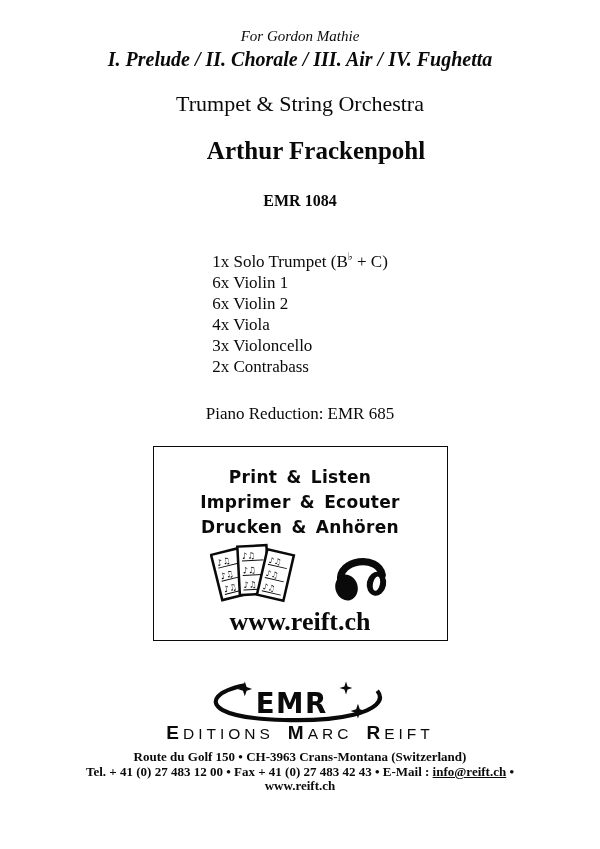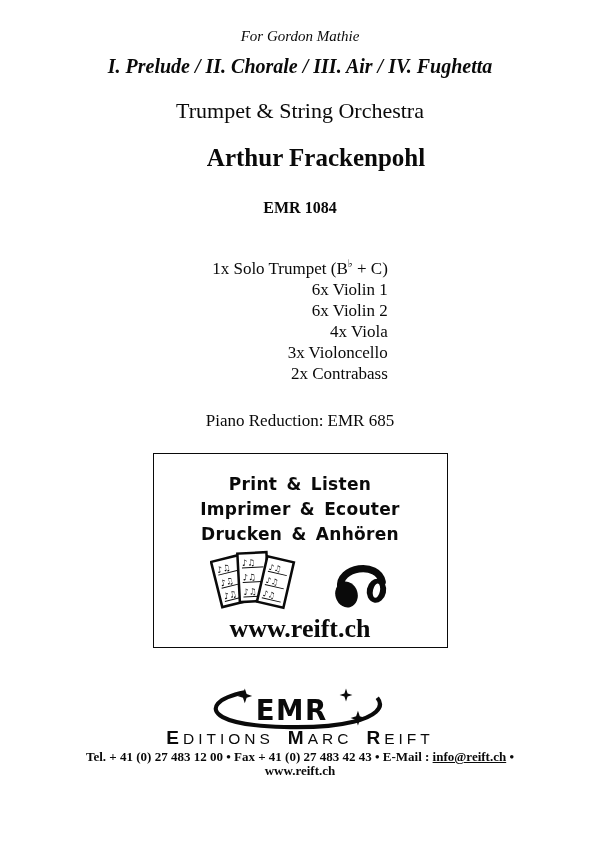--- a/index.html
+++ b/index.html
@@ -4,45 +4,45 @@
 <style>
   * { margin:0; padding:0; box-sizing:border-box; }
   html,body { background:#ffffff; }
   .page {
     position:relative; width:496px; height:849px; margin:0 auto;
     background:#ffffff; color:#0a0a0a; text-align:center;
     font-family:"Liberation Serif", serif; overflow:hidden;
   }
   .dedication { padding-top:28px; font-size:15px; font-style:italic; line-height:17px; }
   .title { margin-top:3px; font-size:53px; font-weight:bold; line-height:52px; }
-  .movements { margin-top:9px; font-size:20px; font-weight:bold; font-style:italic; line-height:24px; }
+  .movements { margin-top:2px; font-size:20px; font-weight:bold; font-style:italic; line-height:24px; }
   .ensemble { margin-top:20px; font-size:22px; line-height:26px; }
   .composer { margin-top:19px; font-size:25px; font-weight:bold; line-height:29px;padding-left:32px; }
   .catalog { margin-top:27px; font-size:16px; font-weight:bold; line-height:18px; }
 
   .instrumentation { margin-top:41px; }
-  .inst-block { display:inline-block; text-align:right; font-size:17px; line-height:21px; }
+  .inst-block { display:inline-block; text-align:left; font-size:17px; line-height:21px; }
   .inst-line sup { font-size:0.62em; vertical-align:super; line-height:0; }
   .piano-reduction { margin-top:27px; font-size:17px; line-height:20px; }
 
   .promo-box {
     width:295px; margin:22px auto 0; border:1.5px solid #0a0a0a;
     padding:18px 2px 4px;
   }
   .promo-line {
     font-family:"DejaVu Sans", sans-serif; font-weight:bold;
     font-size:17px; line-height:25px; word-spacing:3px; letter-spacing:0.3px;
   }
   .promo-icons {
     margin-top:2px; display:flex; justify-content:center; align-items:center; gap:30px; height:64px;
   }
   .promo-site { margin-top:2px; font-size:26px; font-weight:bold; line-height:28px; }
 
   .logo-wrap { margin-top:36px; height:46px; }
-  .editions { margin-top:-2px; font-family:"Liberation Sans", sans-serif; line-height:19px; white-space:nowrap; }
+  .editions { margin-top:-2px; font-family:"Liberation Sans", sans-serif; line-height:24px; white-space:nowrap; }
   .editions .word { display:inline-block; margin:0 7px; }
   .editions .lead { font-size:19px; font-weight:900; letter-spacing:4px; }
   .editions .rest { font-size:15.5px; font-weight:500; letter-spacing:4px; }
   .address { margin-top:4px; font-size:13px; font-weight:bold; line-height:13px; }
   .contact { margin-top:2px; font-size:13px; font-weight:bold; line-height:14px; }
   .contact .email { text-decoration:underline; }
   svg text { font-family:"DejaVu Sans", sans-serif; }
 </style>
 </head>
 <body>
@@ -123,16 +123,17 @@
       <path d="M 40,5 L 42,11 L 48,13 L 42,15 L 40,21 L 38,15 L 32,13 L 38,11 Z" fill="#0a0a0a"></path>
       <path d="M 150,5 L 151.7,10.3 L 157,12 L 151.7,13.7 L 150,19 L 148.3,13.7 L 143,12 L 148.3,10.3 Z" fill="#0a0a0a"></path>
       <path d="M 163,29 L 165,35 L 171,37 L 165,39 L 163,45 L 161,39 L 155,37 L 161,35 Z" fill="#0a0a0a"></path>
     </svg>
   </div>
 
   <div class="editions">
     <span class="word"><span class="lead">E</span><span class="rest">DITIONS</span></span><span class="word"><span class="lead">M</span><span class="rest">ARC</span></span><span class="word"><span class="lead">R</span><span class="rest">EIFT</span></span>
   </div>
 
+  <div class="address">Route du Golf 150 • CH-3963 Crans-Montana (Switzerland)</div>
 
   <div class="contact"><span>Tel. + 41 (0) 27 483 12 00 • Fax + 41 (0) 27 483 42 43 • E-Mail : </span><span class="email">info@reift.ch</span><span> • www.reift.ch</span></div>
 
 </div>
 
 </body></html>

